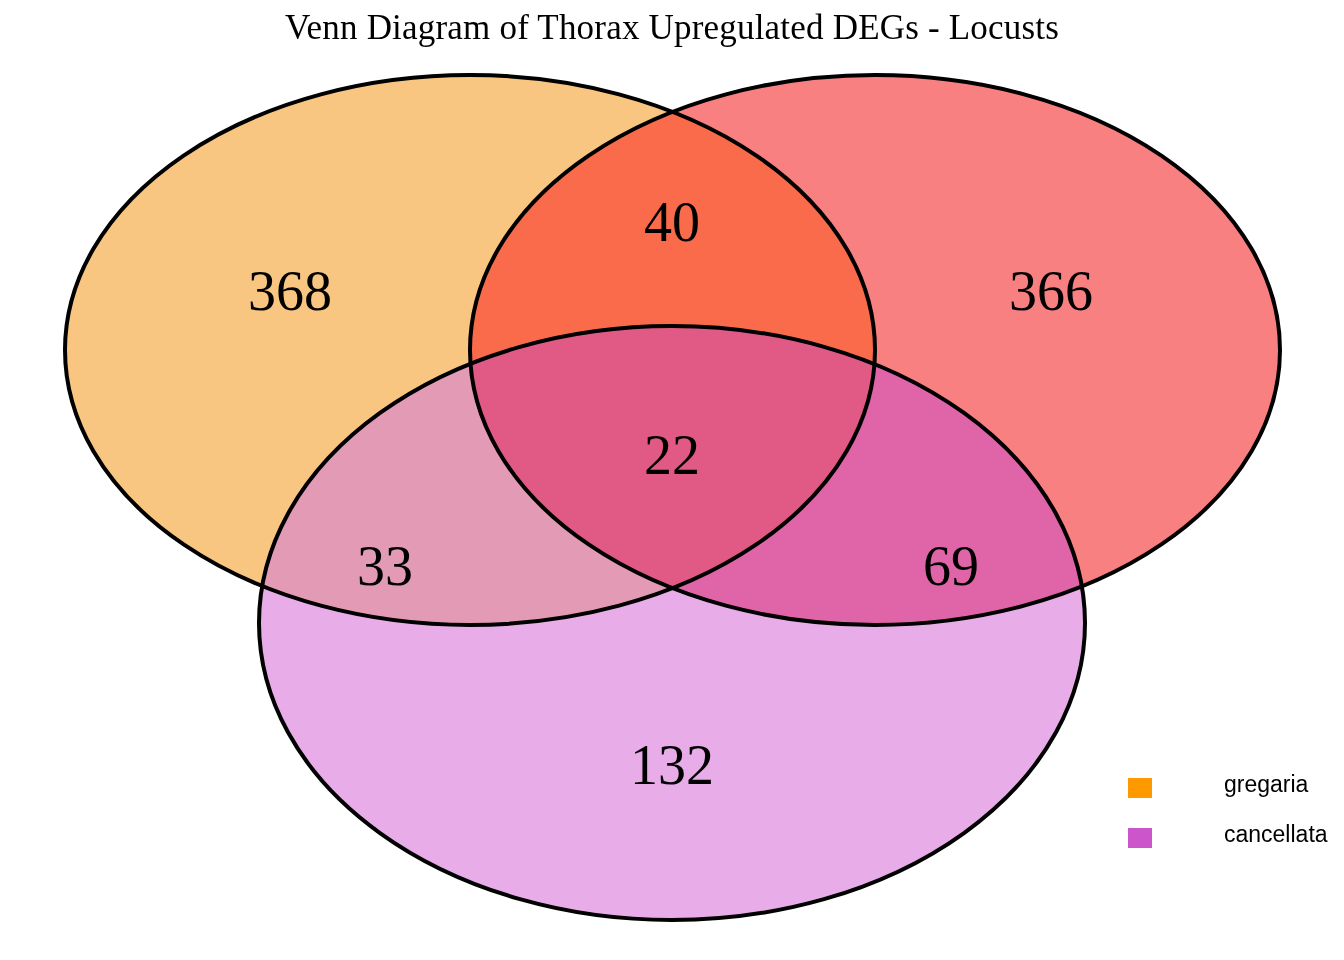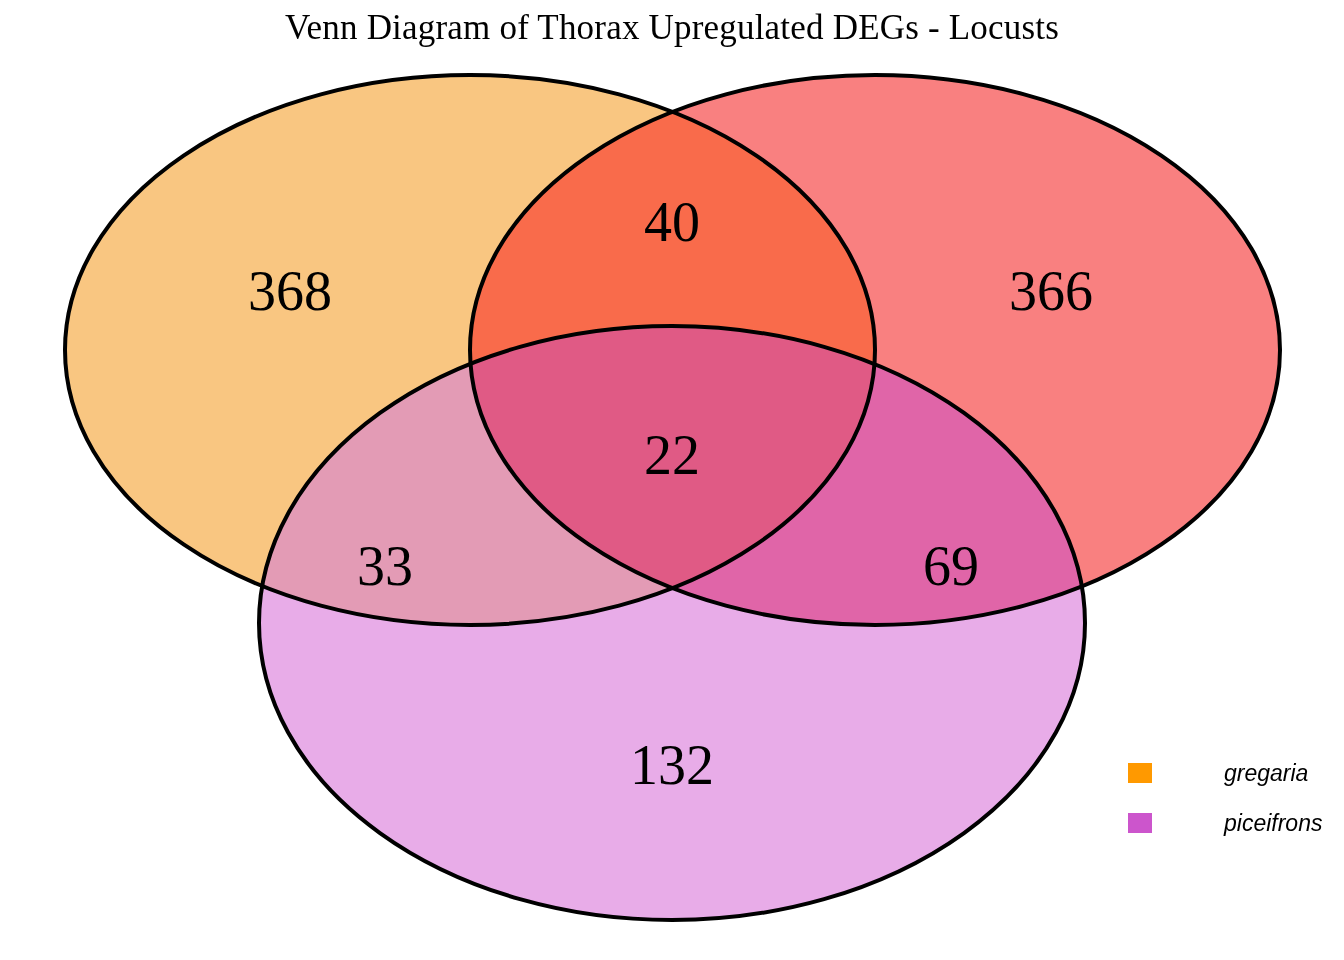--- a/index.html
+++ b/index.html
@@ -53,23 +53,22 @@
   }
 
   .legend {
     position: absolute;
     left: 1128px;
     top: 748px;
     width: 216px;
   }
   .legend-row {
     display: flex;
-    align-items: center;
+    align-items: flex-end;
     height: 50px;
-    font-style: italic;
   }
   .legend-swatch {
     width: 24px;
     height: 20px;
     flex: 0 0 auto;
   }
   .legend-label {
     margin-left: 72px;
     font-family: "Liberation Sans", "DejaVu Sans", sans-serif;
     font-size: 23px;
@@ -143,17 +142,17 @@
     </g>
   </svg>
 
   <div class="legend">
     <div class="legend-row">
       <span class="legend-swatch" style="background-color: rgb(255, 153, 0);"></span>
       <span class="legend-label">gregaria</span>
     </div>
     <div class="legend-row">
       <span class="legend-swatch" style="background-color: rgb(204, 85, 204);"></span>
-      <span class="legend-label">piceifrons</span>
+      <span class="legend-label">cancellata</span>
     </div>
   </div>
 
 </div>
 
 </body></html>

